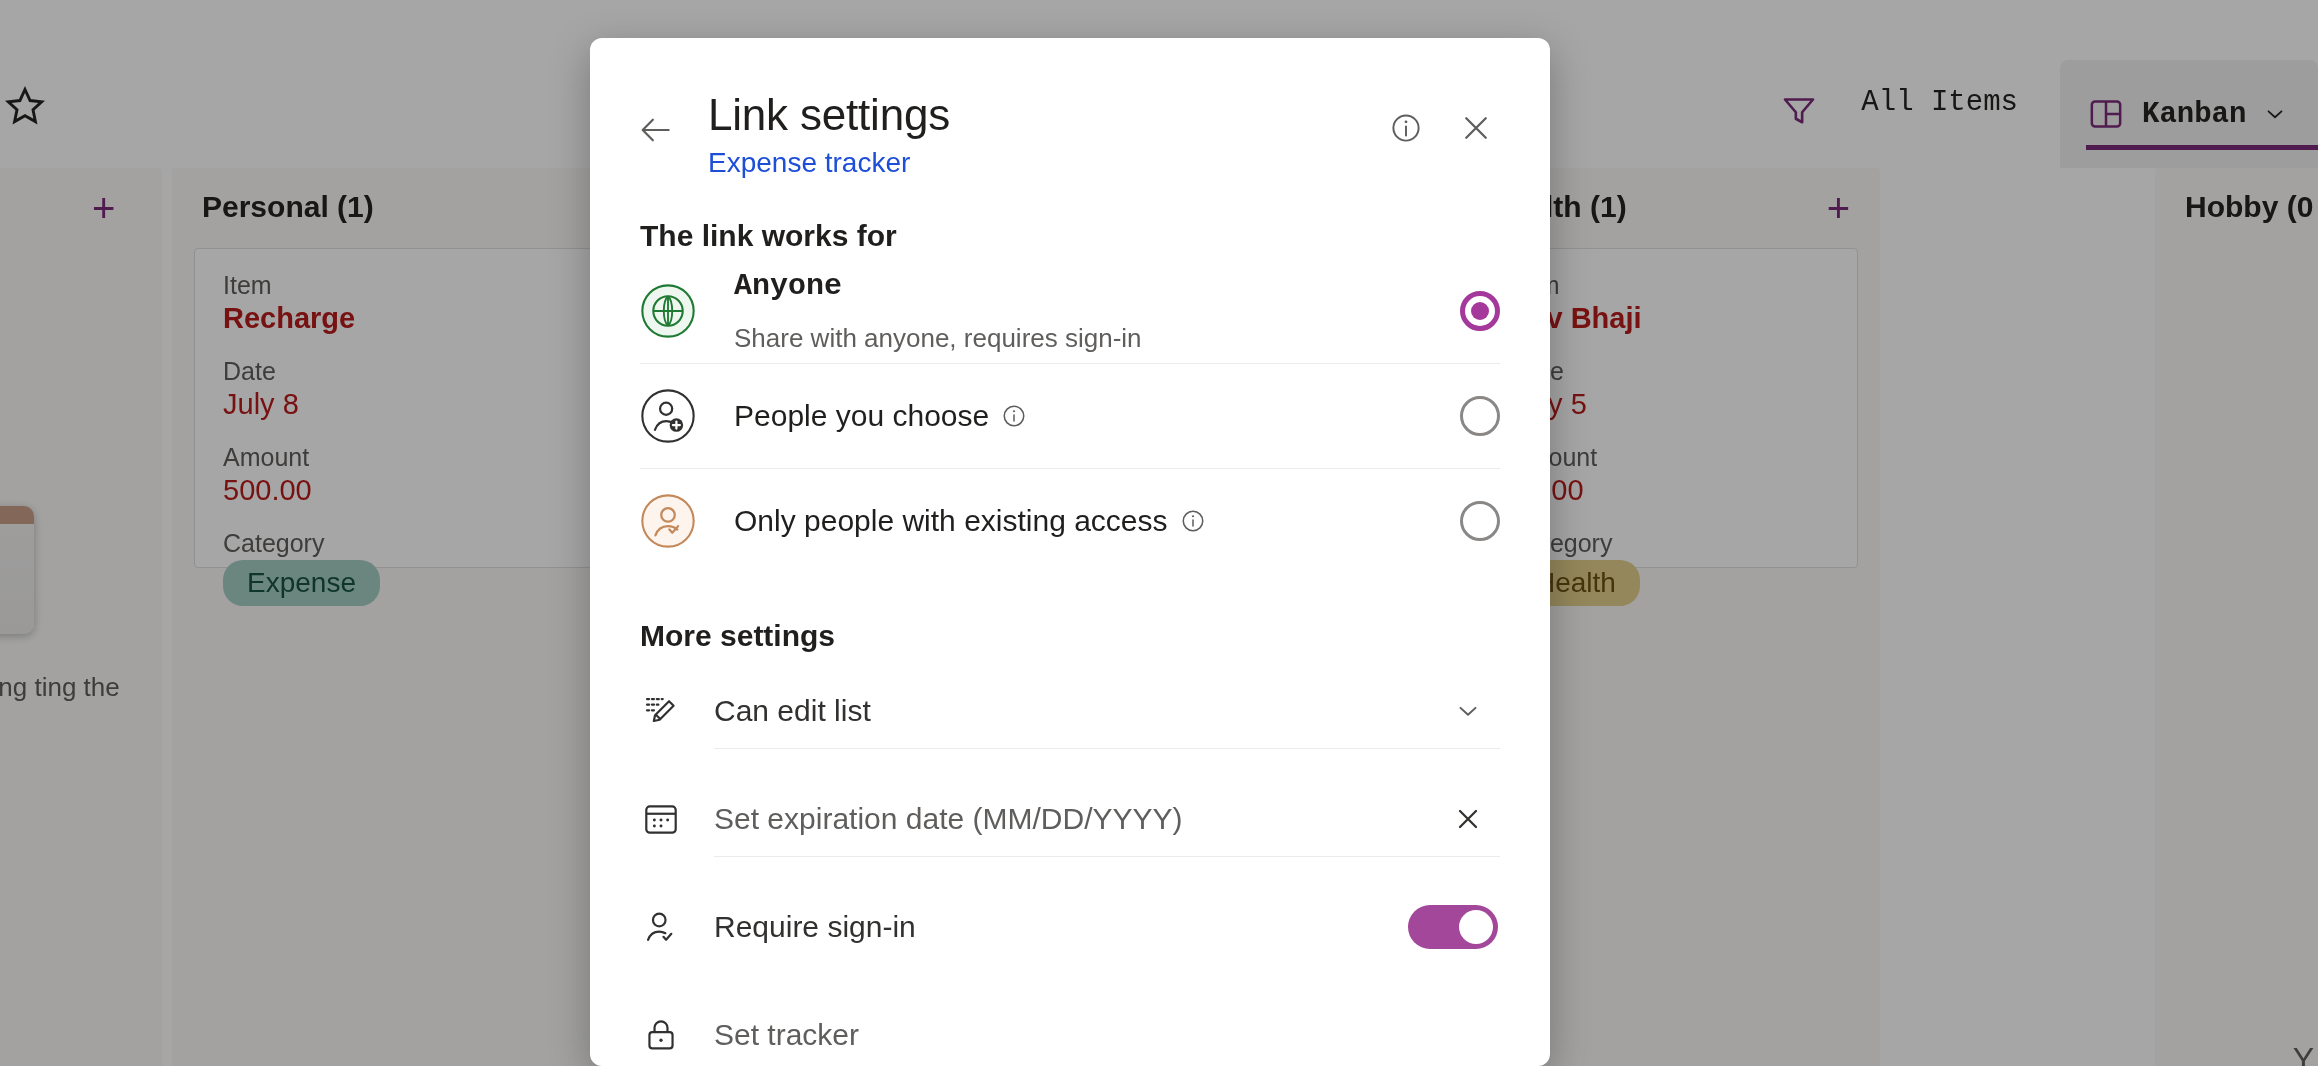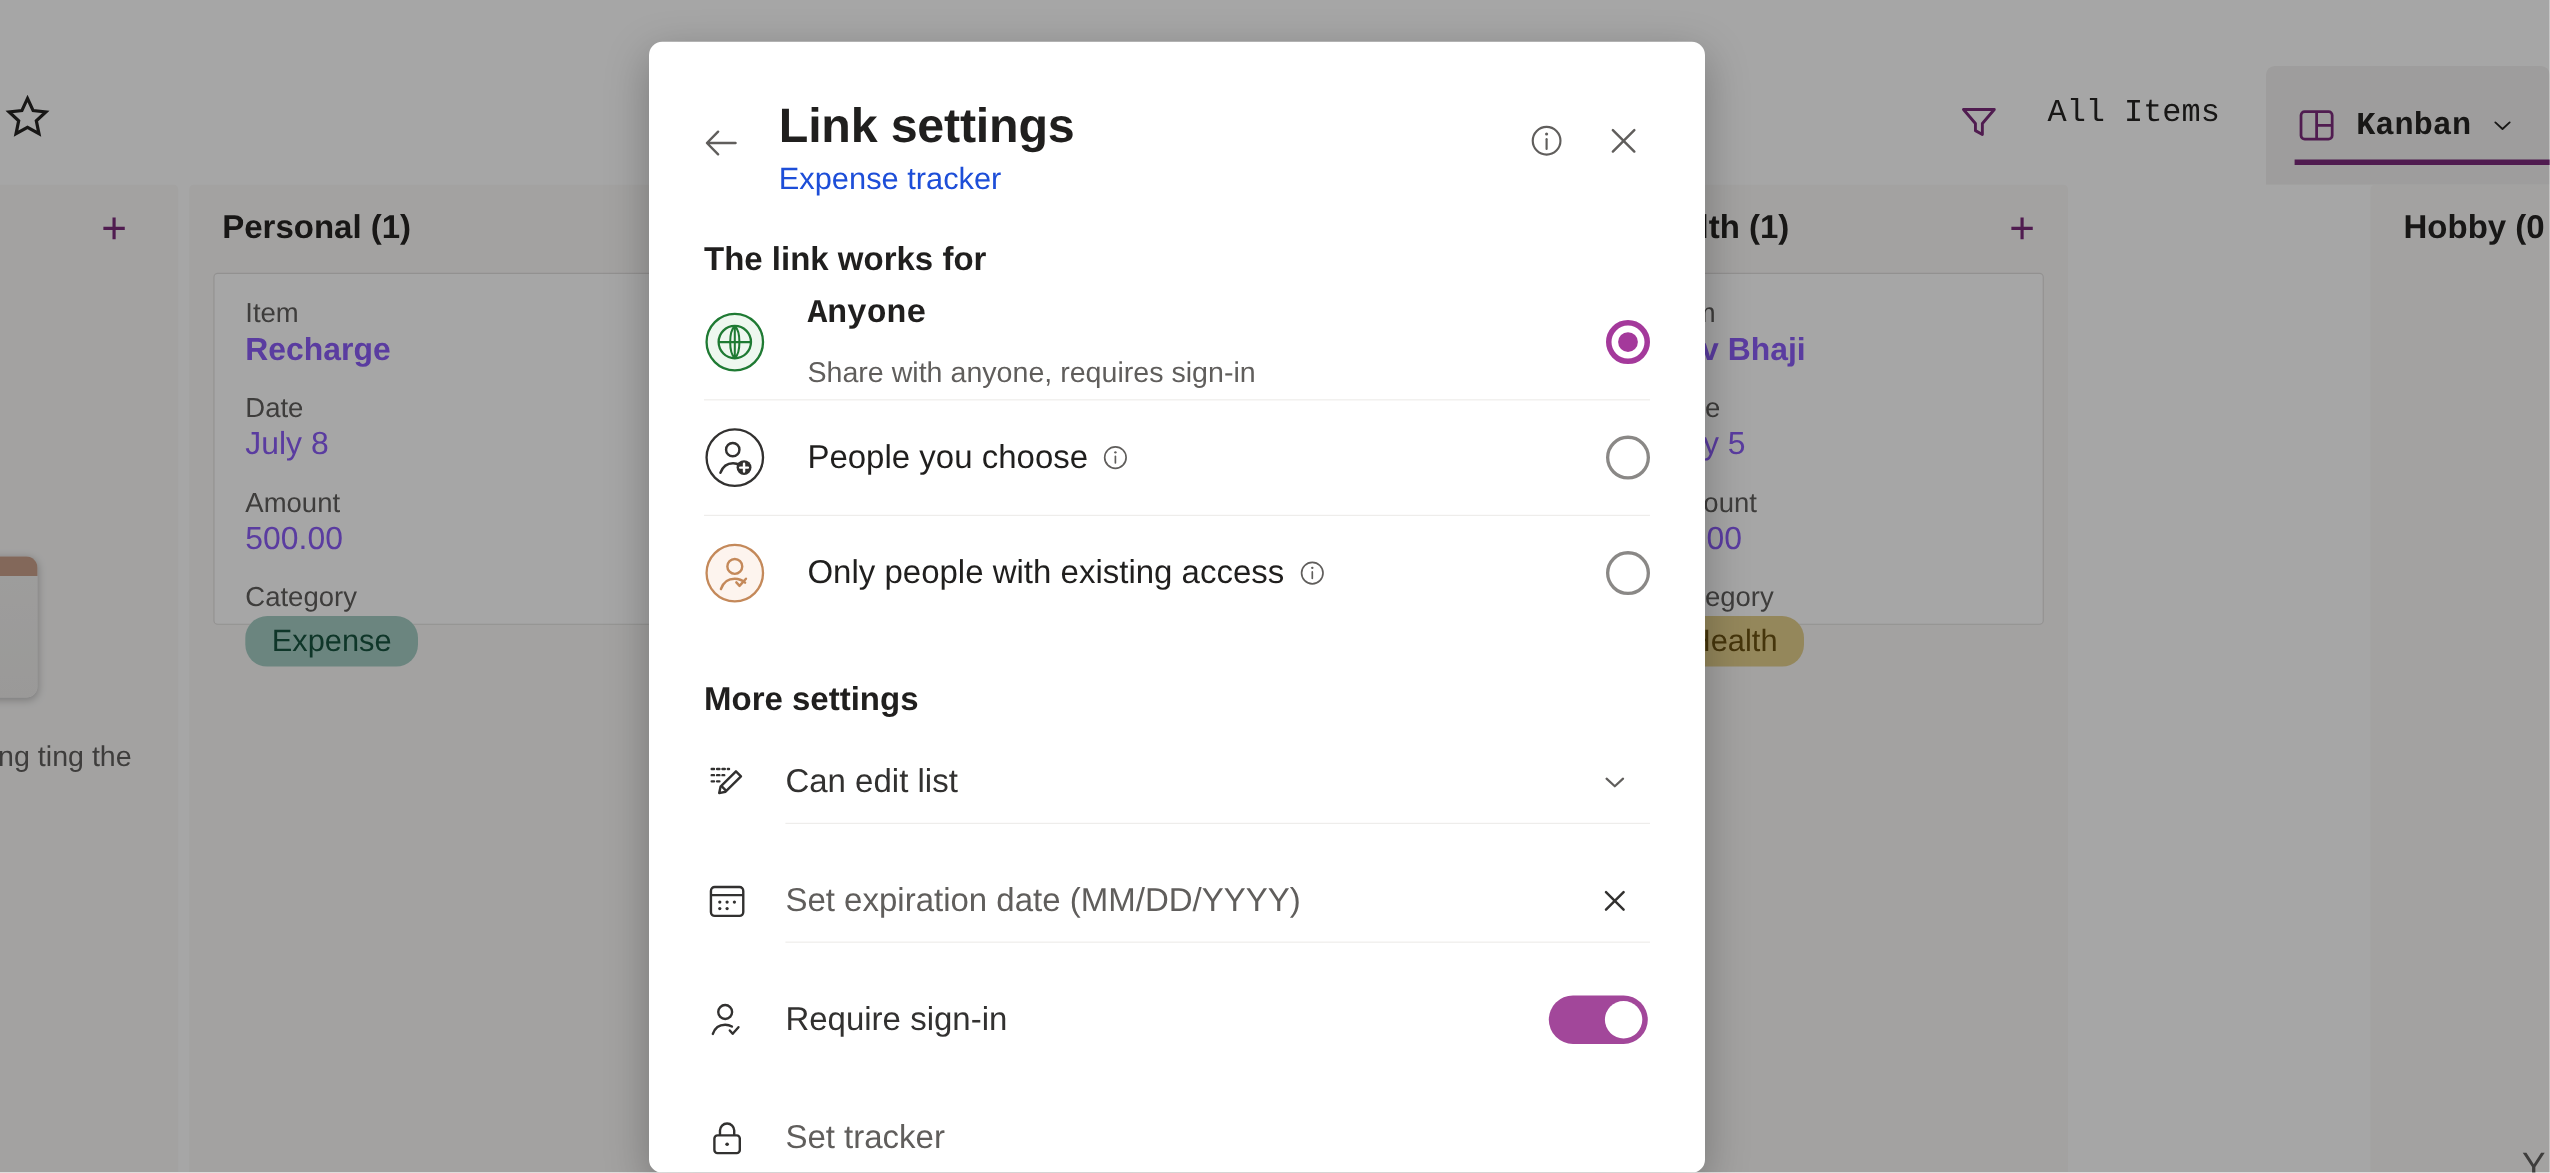--- a/index.html
+++ b/index.html
@@ -129,21 +129,21 @@
 
   .kcard {
     position: absolute;
     background: #ffffff;
     border: 1px solid #e1dfdd;
     border-radius: 4px;
     padding: 22px 28px;
     box-sizing: border-box;
   }
   .kcard .fl { font-size: 25px; color: #605e5c; margin-bottom: 2px; }
-  .kcard .fv { font-size: 29px; color: #8b5cf6; margin-bottom: 22px; }
+  .kcard .fv { font-size: 29px; color: #b91c1c; margin-bottom: 22px; }
   .kcard .fv.strong { font-weight: bold; }
   .pill {
     display: inline-block;
     padding: 7px 24px;
     border-radius: 20px;
     font-size: 28px;
   }
   .pill-personal { background: #a5cdc4; color: #17543f; }
   .pill-health   { background: #e4cf8c; color: #6b5212; }
 
@@ -219,21 +219,21 @@
     display: flex;
     align-items: center;
     justify-content: center;
     margin-top: 14px;
     margin-left: -10px;
     flex: 0 0 auto;
   }
   .title-block { margin-left: 26px; flex: 1 1 auto; }
   .dlg-title {
     font-size: 44px;
-    font-weight: bold;
+    font-weight: normal;
     color: #201f1e;
     line-height: 1.12;
     letter-spacing: -0.2px;
   }
   .dlg-subtitle {
     font-size: 28px;
     color: #1d4ed8;
     margin-top: 8px;
   }
   .hdr-actions {

